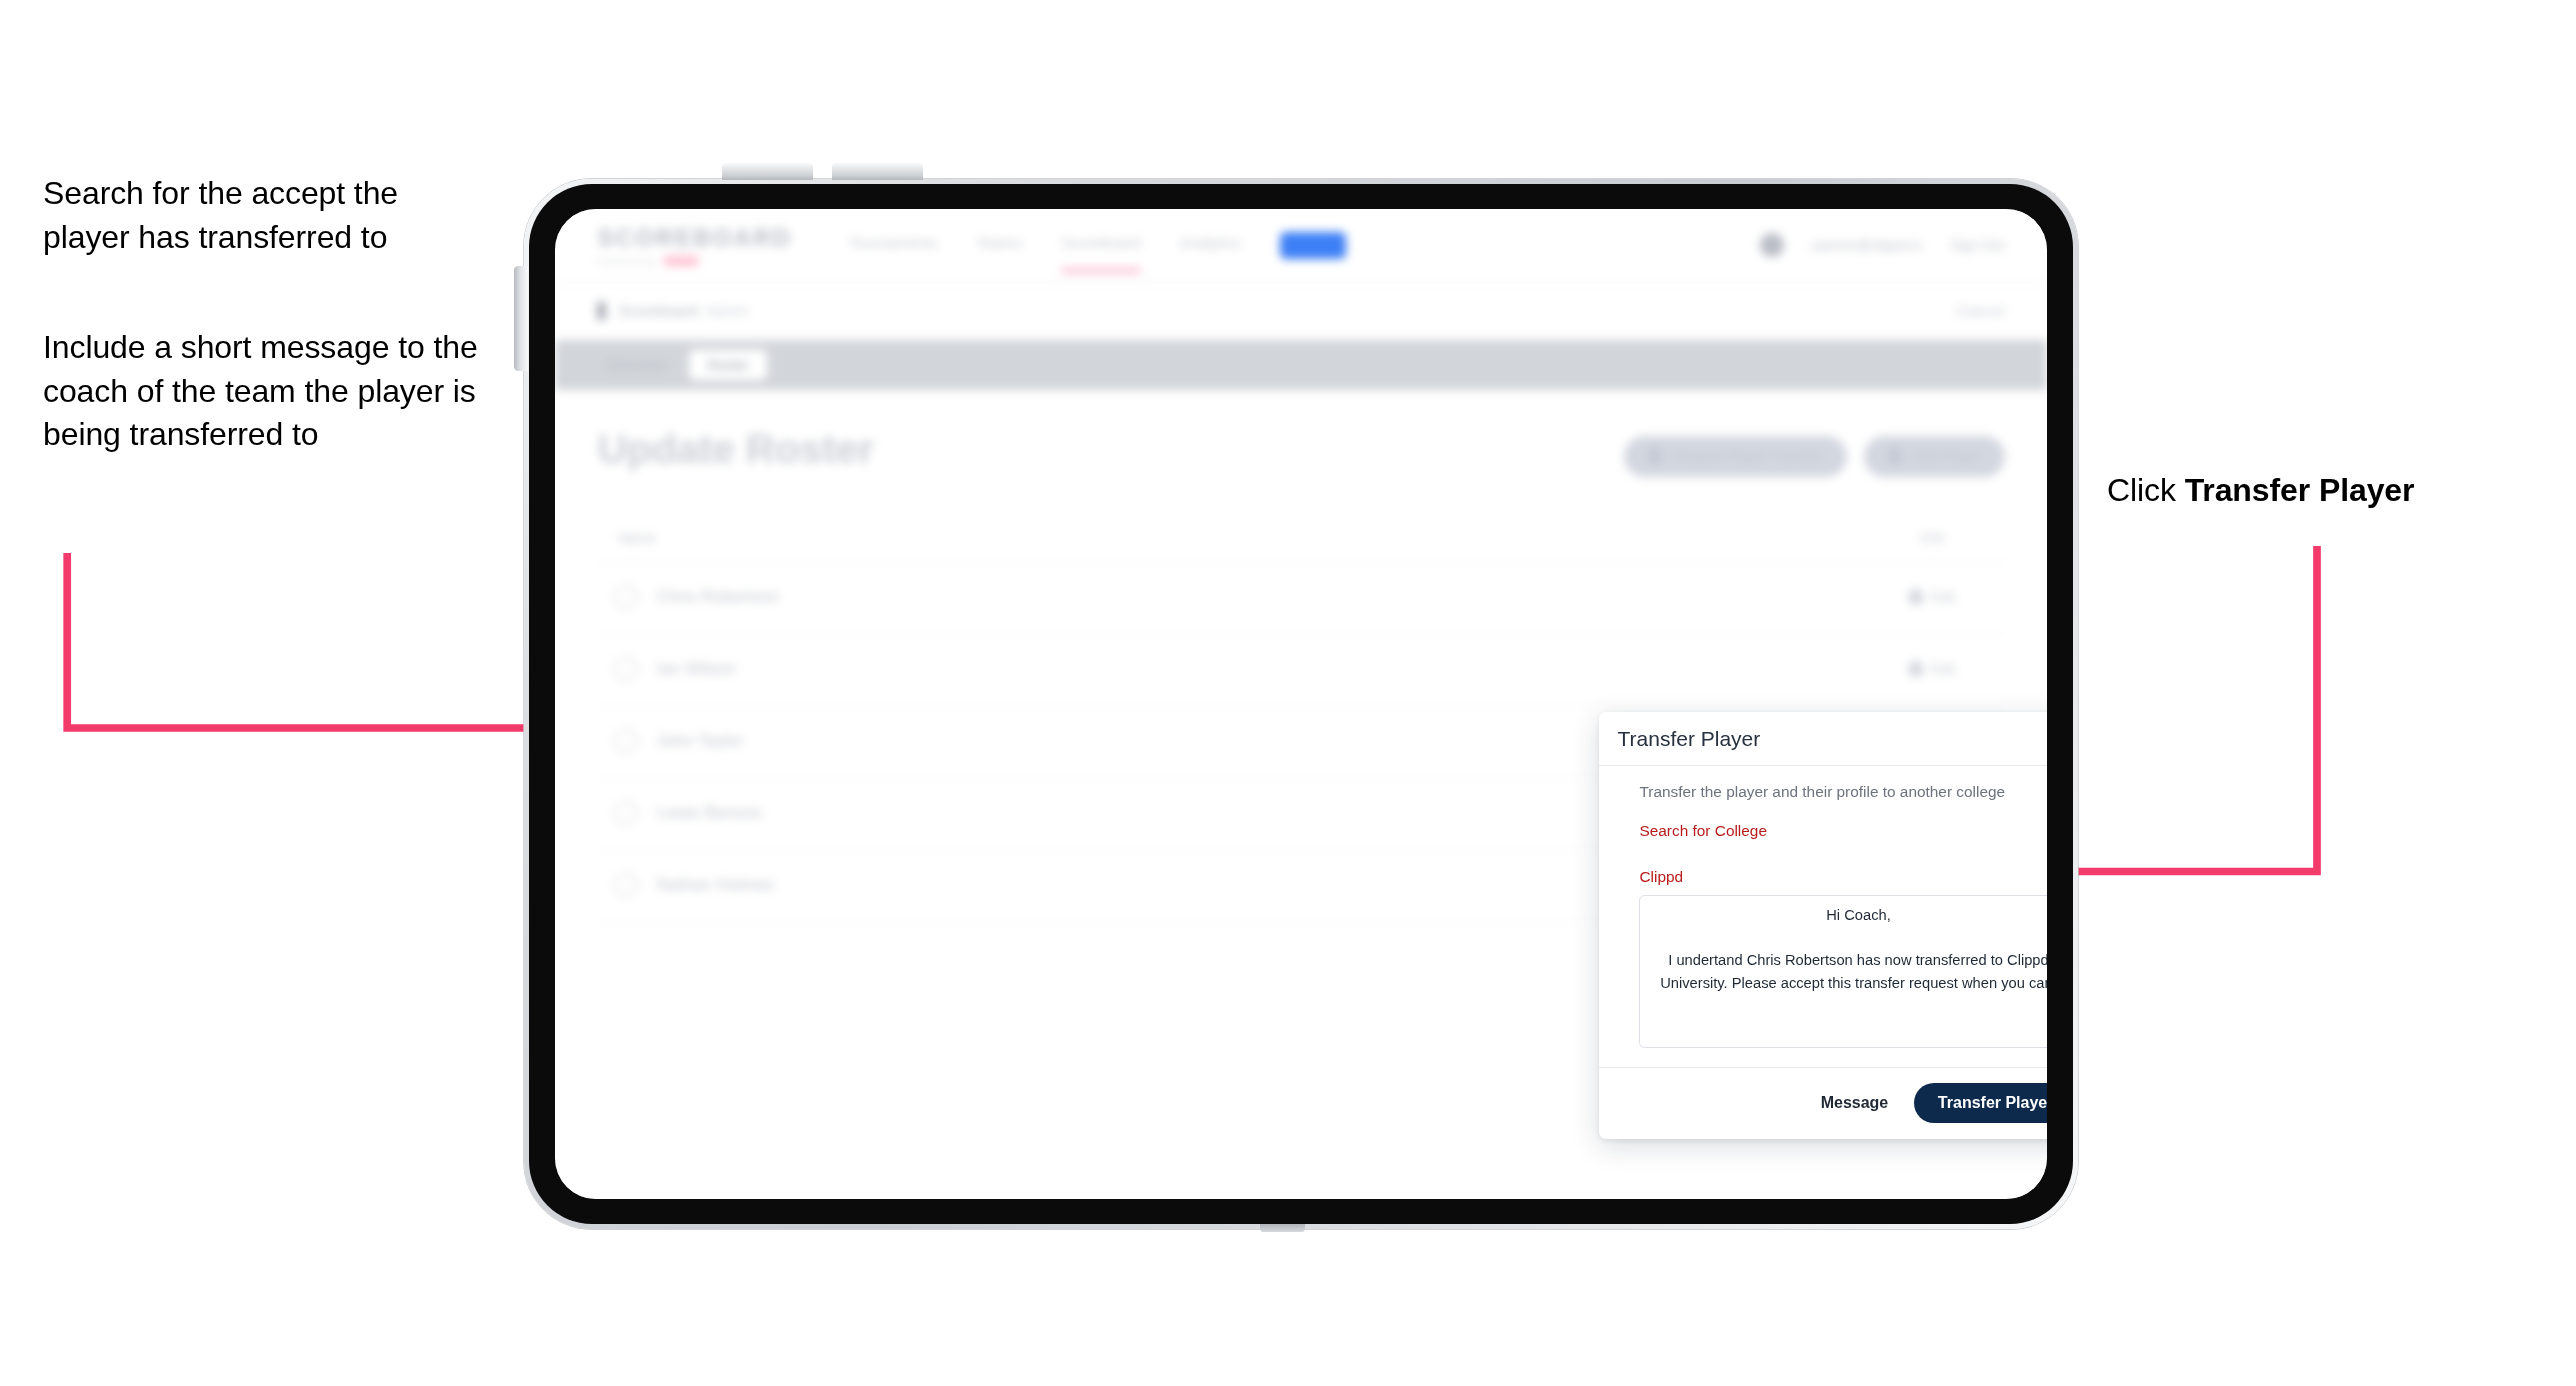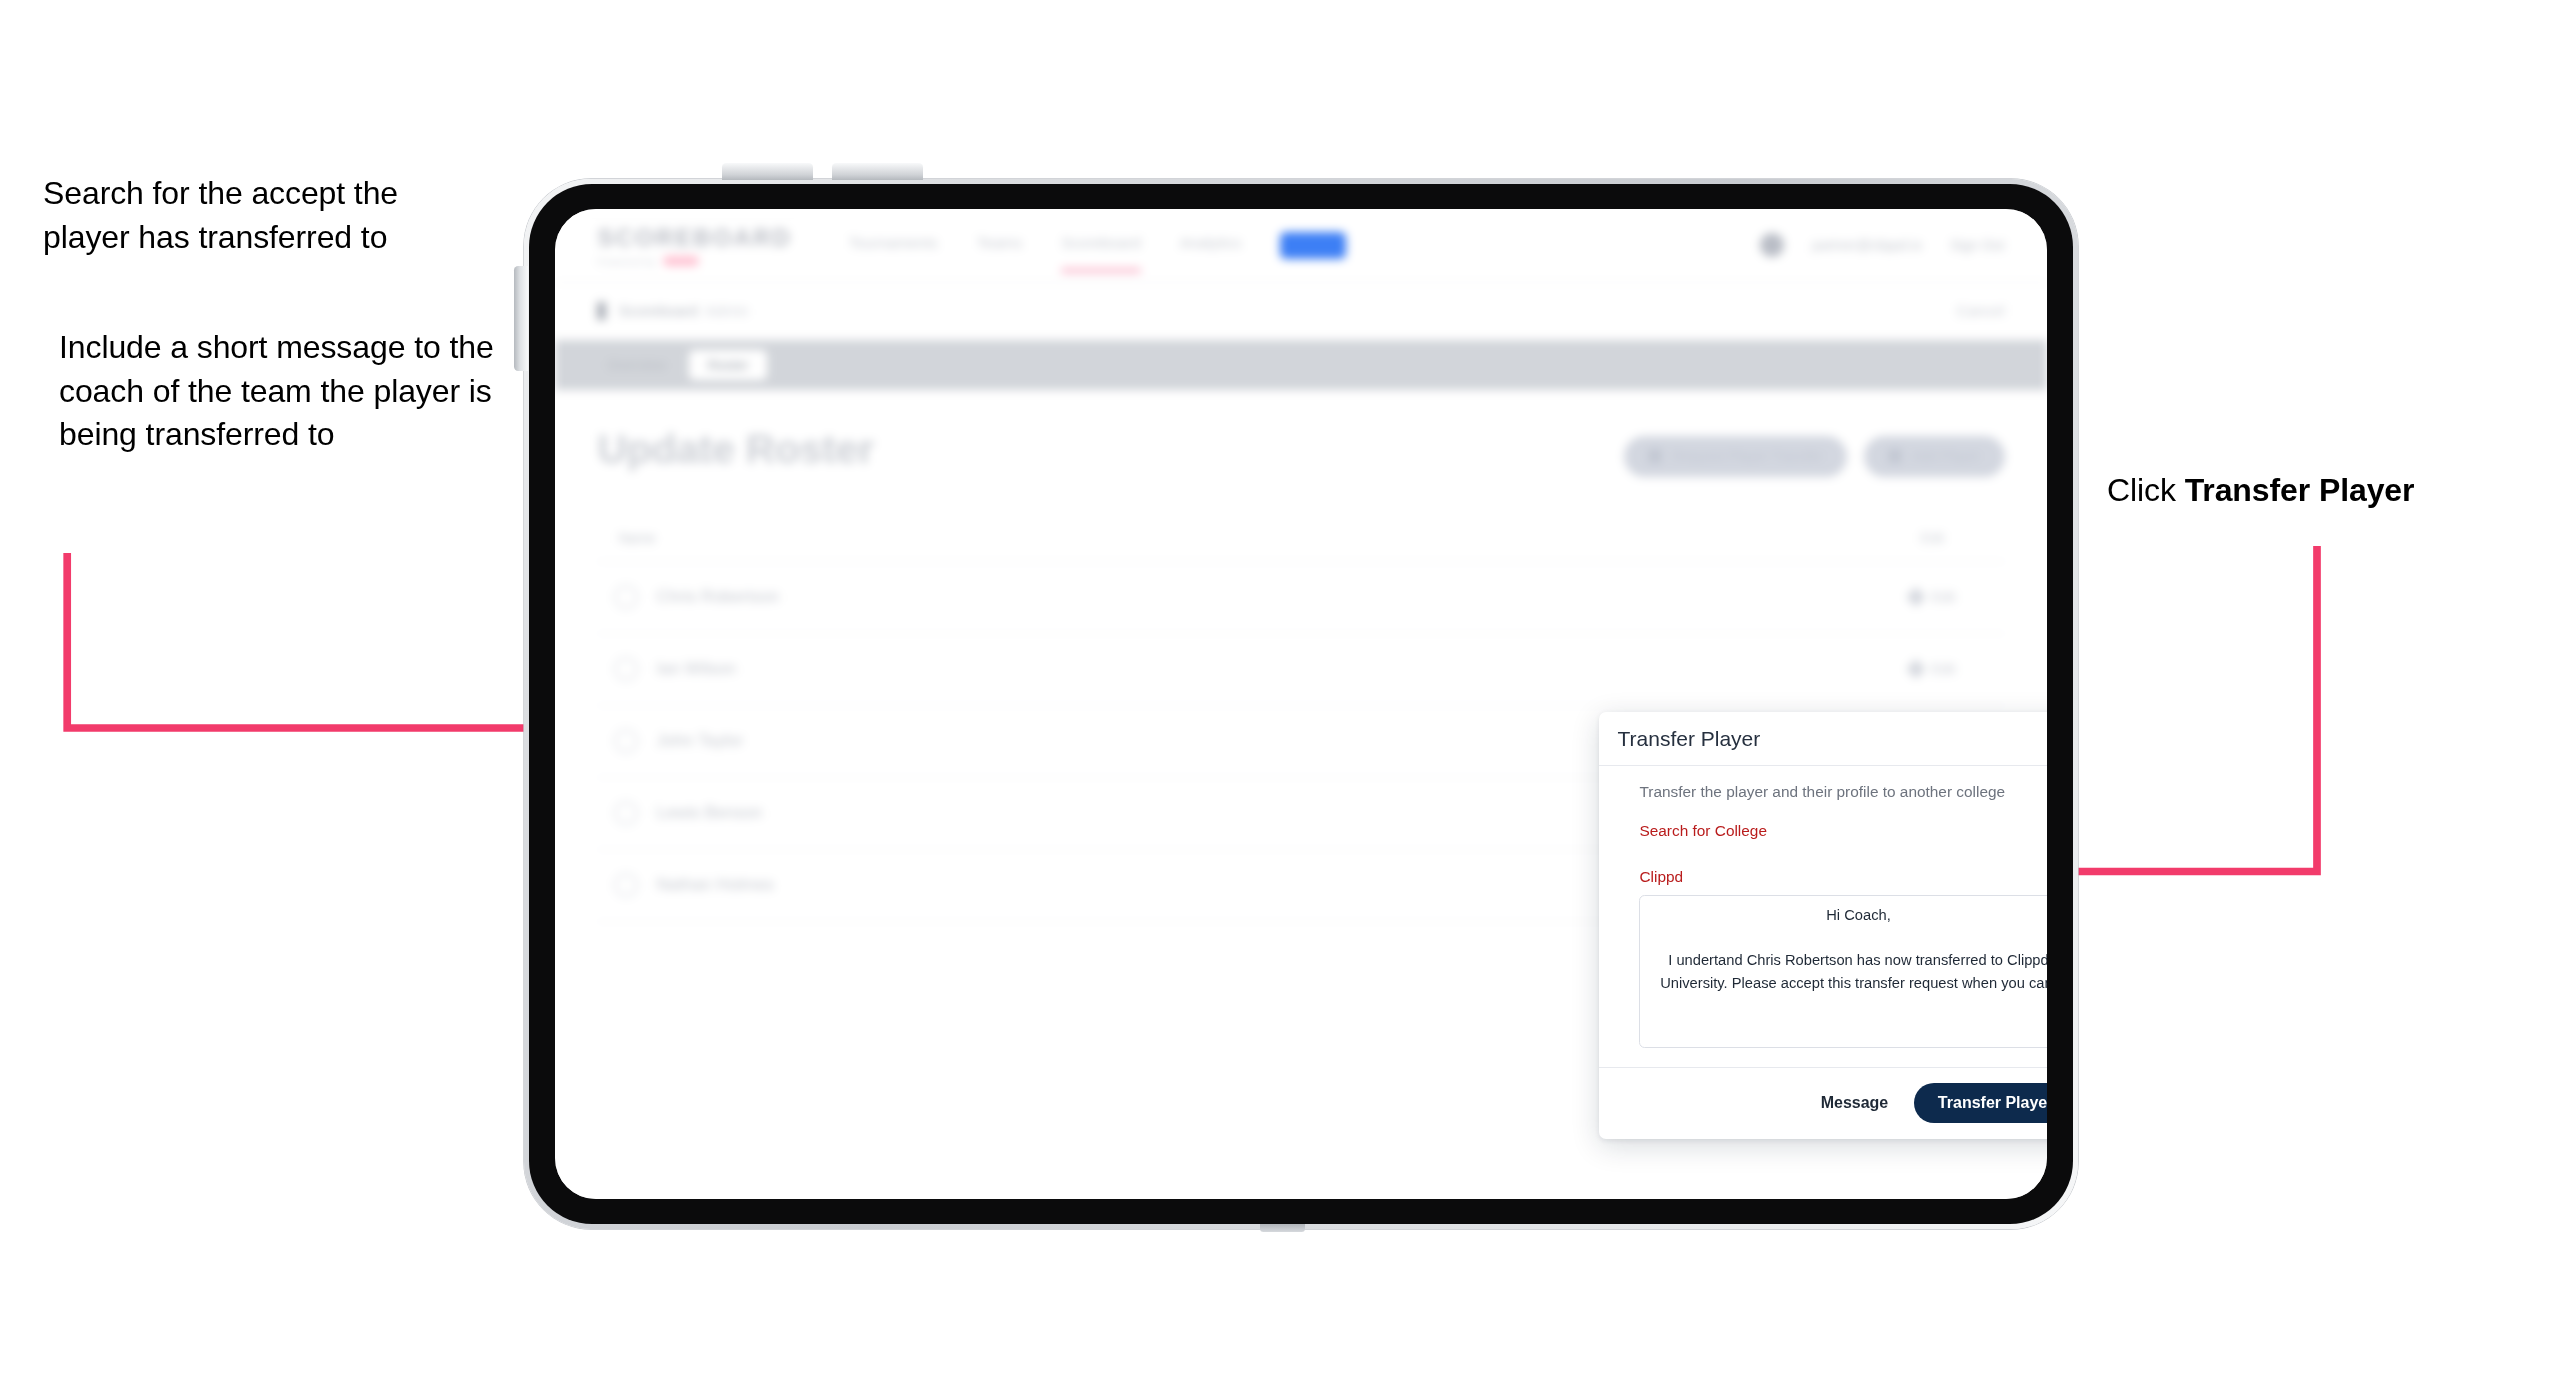--- a/index.html
+++ b/index.html
@@ -19,21 +19,21 @@
   
   .annot {
     position: absolute;
     color: #000000;
     font-size: 32px;
     line-height: 1.36;
     font-family: "Liberation Sans", sans-serif;
     letter-spacing: -0.1px;
   }
   #annot-left-1 { left: 43px; top: 172px; width: 448px; }
-  #annot-left-2 { left: 43px; top: 326px; width: 448px; margin-left: 16px; }
+  #annot-left-2 { left: 43px; top: 326px; width: 448px; }
   #annot-right  { left: 2107px; top: 469px; width: 434px; }
   #annot-right .bold { font-weight: bold; }
 
   
   .arrow-svg {
     position: absolute;
     overflow: visible;
     pointer-events: none;
   }
   #arrow-left-svg  { left: 63px;  top: 553px; }

